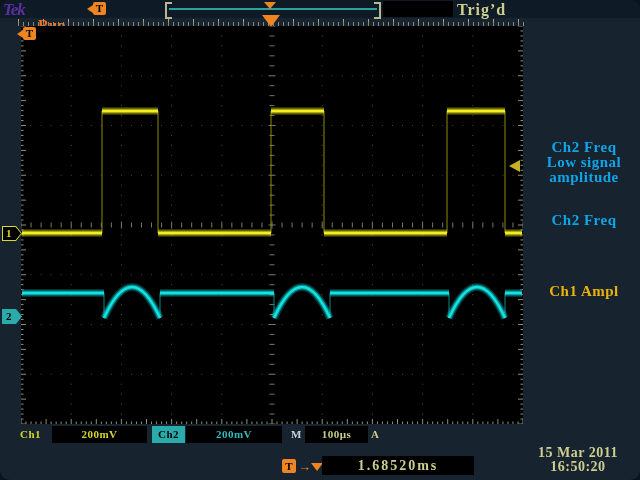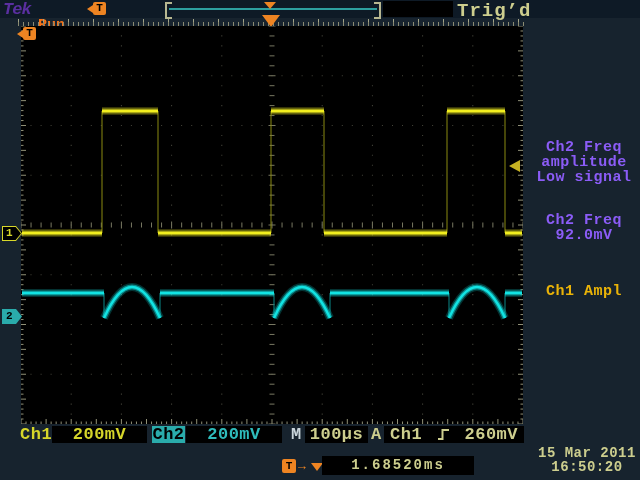--- a/index.html
+++ b/index.html
@@ -1,25 +1,25 @@
 <!DOCTYPE html>
 <html><head>
 <meta charset="utf-8">
 <style>
   html,body{margin:0;padding:0;background:#0b141d;}
   .scope{position:relative;width:640px;height:480px;background:#17232e;overflow:hidden;
-         font-family:Liberation Mono, monospace;-webkit-font-smoothing:none;}
+         font-family:Liberation Serif, serif;border-radius:10px;-webkit-font-smoothing:none;}
   .abs{position:absolute;}
   .txt{white-space:nowrap;line-height:1;}
   
   .topstrip{position:absolute;left:0;top:0;width:640px;height:18px;background:#0e1a26;}
   .tek{position:absolute;left:3px;top:1px;font-size:17px;font-weight:bold;font-style:italic;
        color:#5a2fa0;letter-spacing:-1px;}
   .run{position:absolute;left:38px;top:2px;font-size:15px;font-weight:bold;color:#f97316;margin-top:16px;}
-  .trigd{position:absolute;left:457px;top:2px;font-size:19px;font-weight:bold;color:#cdce8e;letter-spacing:1px;}
+  .trigd{position:absolute;left:457px;top:2px;font-size:16px;font-weight:bold;color:#cdce8e;letter-spacing:1px;}
   .tbox{position:absolute;width:13px;height:13px;background:#ee8422;border-radius:2px;
         color:#000;font-size:11px;font-weight:bold;text-align:center;line-height:13px;}
   .arrow-left{position:absolute;width:0;height:0;border-top:4px solid transparent;
         border-bottom:4px solid transparent;border-right:6px solid #ee8422;}
   .bracket{position:absolute;top:2px;width:5px;height:13px;border-top:2px solid #b7b790;border-bottom:2px solid #b7b790;}
   .bracket.bl{border-left:2px solid #b7b790;}
   .bracket.br{border-right:2px solid #b7b790;}
   .recline{position:absolute;left:169px;top:8px;width:208px;height:2px;background:#2d9f9f;}
   .tri-down-sm{position:absolute;left:264px;top:2px;width:0;height:0;
         border-left:6px solid transparent;border-right:6px solid transparent;border-top:7px solid #ee8422;}
@@ -34,24 +34,24 @@
   #wave-svg{position:absolute;left:21px;top:26px;background:#000;}
   
   .chmark{position:absolute;left:2px;width:20px;height:15px;}
   .chmark .shape{position:absolute;inset:0;clip-path:polygon(0 0,70% 0,100% 50%,70% 100%,0 100%);}
   .chmark .inner{position:absolute;left:1px;top:1px;right:1px;bottom:1px;
         clip-path:polygon(0 0,70% 0,100% 50%,70% 100%,0 100%);}
   .chmark .num{position:absolute;left:4px;top:2px;font-size:11px;font-weight:bold;line-height:11px;}
   
   .rpanel{position:absolute;left:528px;width:112px;text-align:center;font-weight:bold;
           font-size:15px;line-height:15px;letter-spacing:0.5px;}
-  .teal-txt{color:#8b5cf6;}
+  .teal-txt{color:#0ea5e9;}
   .yel-txt{color:#eab308;}
   
-  .bbar{position:absolute;font-size:17px;font-weight:bold;line-height:17px;letter-spacing:0.5px;}
+  .bbar{position:absolute;font-size:11px;font-weight:bold;line-height:17px;letter-spacing:0.5px;}
   .blackbox{position:absolute;top:426px;height:17px;background:#000;text-align:center;}
   .lbl{position:absolute;top:426px;height:17px;}
   .ch2tag{position:absolute;left:152px;top:426px;width:33px;height:17px;background:#2aabab;
           color:#000;text-align:center;}
   
   .ftr{font-size:14px;font-weight:bold;line-height:15px;letter-spacing:0.5px;color:#cdce8e;}
   .tri-down-ftr{position:absolute;left:311px;top:463px;width:0;height:0;
         border-left:6px solid transparent;border-right:6px solid transparent;border-top:8px solid #ee8422;}
   .farrow{position:absolute;left:298px;top:460px;color:#ee8422;font-size:13px;font-weight:bold;}
   .slope{display:inline-block;vertical-align:-2px;margin:0 4px;}
@@ -464,53 +464,45 @@
     <div class="inner" style="background:#000;"></div>
     <span class="num" style="color:#d8d82a;">1</span>
   </div>
   <div class="chmark" style="top:309px;">
     <div class="shape" style="background:#2aabab;"></div>
     <span class="num" style="color:#000;">2</span>
   </div>
 
   <div class="rpanel teal-txt" style="top:140px;">
     <div>Ch2 Freq</div>
+    <div>Low signal</div>
     <div>amplitude</div>
-    <div>Low signal</div>
   </div>
   <div class="rpanel teal-txt" style="top:213px;">
     <div>Ch2 Freq</div>
-    <div>92.0mV</div>
   </div>
   <div class="rpanel yel-txt" style="top:284px;">
     <div>Ch1 Ampl</div>
   </div>
 
   <span class="bbar lbl txt" style="left:20px;color:#d6d62a;">Ch1</span>
   <div class="blackbox bbar" style="left:52px;width:95px;color:#d6d62a;">
     <span>200mV</span>
   </div>
   <div class="ch2tag bbar">
     <span>Ch2</span>
   </div>
   <div class="blackbox bbar" style="left:186px;width:96px;color:#2fbcbc;">
     <span>200mV</span>
   </div>
   <span class="bbar lbl txt" style="left:291px;color:#c9d4da;">M</span>
   <div class="blackbox bbar" style="left:305px;width:63px;color:#cdce8e;">
     <span>100µs</span>
   </div>
   <span class="bbar lbl txt" style="left:371px;color:#cdce8e;">A</span>
-  <div class="blackbox bbar" style="left:384px;width:140px;color:#cdce8e;">
-    <span>Ch1</span>
-    <svg class="slope" width="13" height="13" viewBox="0 0 13 13">
-      <path d="M1 11 H5.5 V2 H12" stroke="#cdce8e" stroke-width="2" fill="none"></path>
-    </svg>
-    <span>260mV</span>
-  </div>
 
   <div class="tbox" style="left:282px;top:459px;width:14px;height:14px;line-height:14px;">
     <span>T</span>
   </div>
   <span class="farrow txt">→</span>
   <div class="tri-down-ftr"></div>
   <div class="blackbox ftr" style="left:322px;top:456px;width:152px;height:19px;line-height:19px;letter-spacing:2px;">
     <span>1.68520ms</span>
   </div>
   <div class="abs ftr" style="left:538px;top:446px;text-align:center;">

